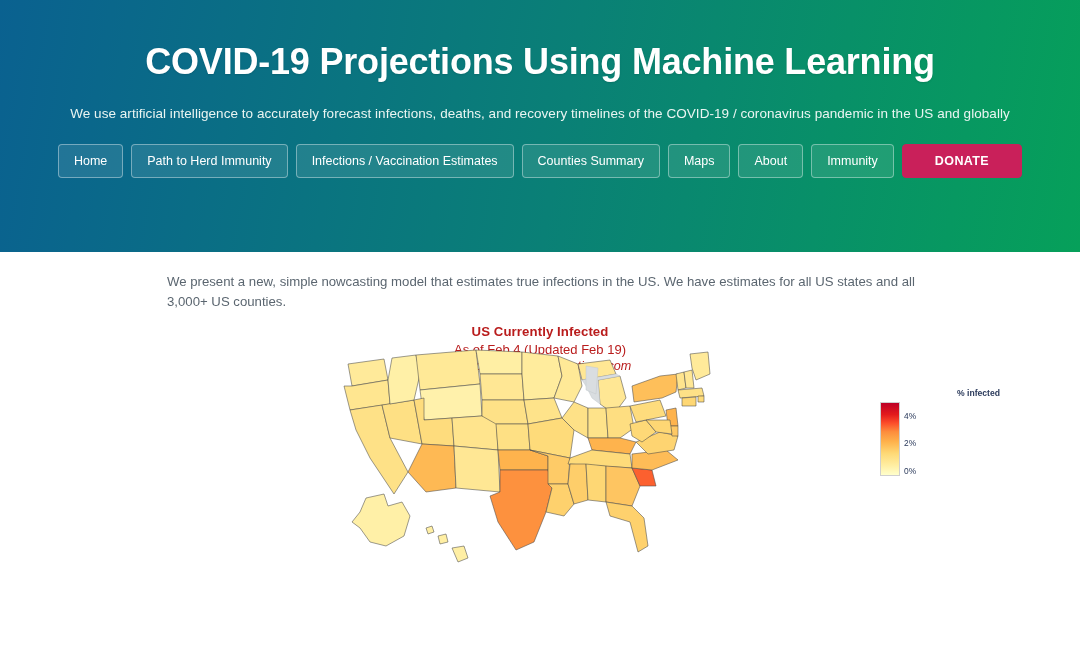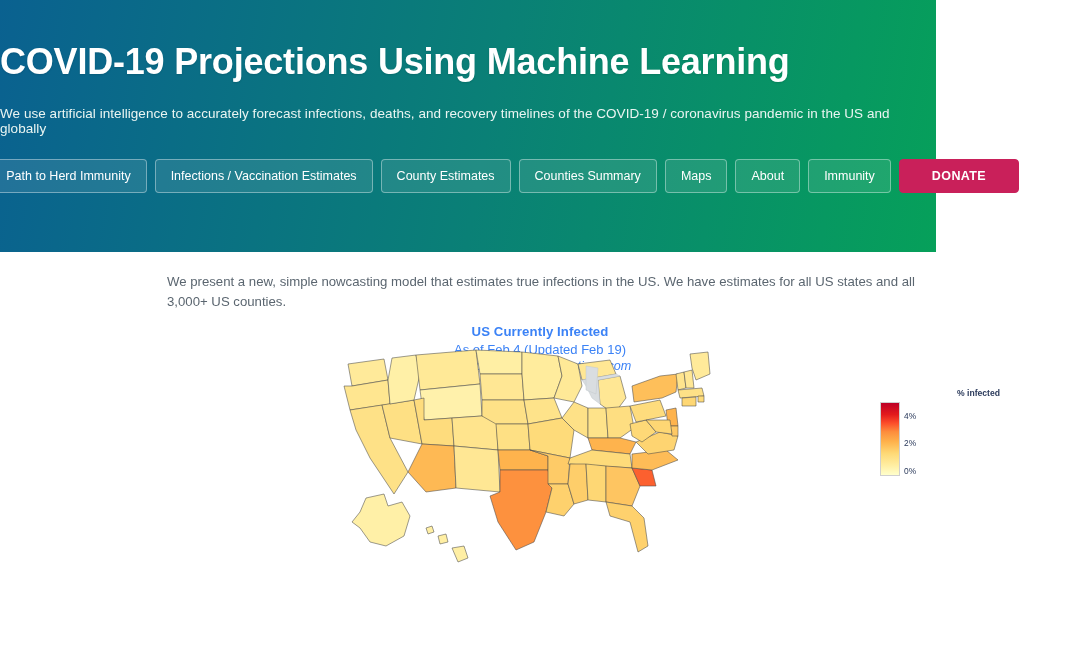--- a/index.html
+++ b/index.html
@@ -5,24 +5,24 @@
   * { box-sizing: border-box; margin: 0; padding: 0; }
   html, body {
     width: 1080px; height: 669px;
     font-family: "Liberation Sans", sans-serif;
     background: #ffffff;
     overflow: hidden;
   }
 
   
   .site-header {
-    width: 936px; height: 252px;
+    width: 1080px; height: 252px;
     background: linear-gradient(100deg, #0a6190 0%, #0a6c8b 22%, #0a8076 52%, #079661 82%, #06a05a 100%);
     padding-top: 40px;
-    text-align: left;
+    text-align: center;
     position: relative;
   }
   .site-title {
     font-size: 36px;
     font-weight: bold;
     color: #ffffff;
     letter-spacing: -0.2px;
     line-height: 1.2;
     text-shadow: 0 1px 2px rgba(0,0,0,0.12);
   }
@@ -85,21 +85,21 @@
   
   .figure {
     position: absolute;
     left: 0; top: 72px;
     width: 1080px; height: 290px;
   }
   .fig-titles {
     position: absolute;
     left: 0; top: 0; width: 1080px;
     text-align: center;
-    color: #3b82f6;
+    color: #b91c1c;
   }
   .fig-title-main { font-size: 13.2px; font-weight: bold; letter-spacing: 0.1px; }
   .fig-title-sub  { font-size: 13px; margin-top: 3px; }
   .fig-title-src  { font-size: 12.6px; font-style: italic; margin-top: 2px; }
 
   .map-wrap {
     position: absolute;
     left: 330px; top: 22px;
     width: 420px; height: 235px;
   }
@@ -143,21 +143,20 @@
 </head>
 <body>
 
 <header class="site-header" style="background: linear-gradient(100deg, rgb(10, 97, 144) 0%, rgb(10, 128, 118) 52%, rgb(6, 160, 90) 100%);">
   <h1 class="site-title">COVID-19 Projections Using Machine Learning</h1>
   <p class="site-tagline">We use artificial intelligence to accurately forecast infections, deaths, and recovery timelines of the COVID-19 / coronavirus pandemic in the US and globally</p>
   <nav class="main-nav">
     <a class="nav-btn">Home</a>
     <a class="nav-btn">Path to Herd Immunity</a>
     <a class="nav-btn">Infections / Vaccination Estimates</a>
-    <a class="nav-btn">County Estimates</a>
     <a class="nav-btn">Counties Summary</a>
     <a class="nav-btn">Maps</a>
     <a class="nav-btn">About</a>
     <a class="nav-btn">Immunity</a>
     <a class="nav-btn donate" style="background: rgb(201, 32, 90); border-color: rgb(201, 32, 90);">DONATE</a>
   </nav>
 </header>
 
 <main class="main-content">
 

